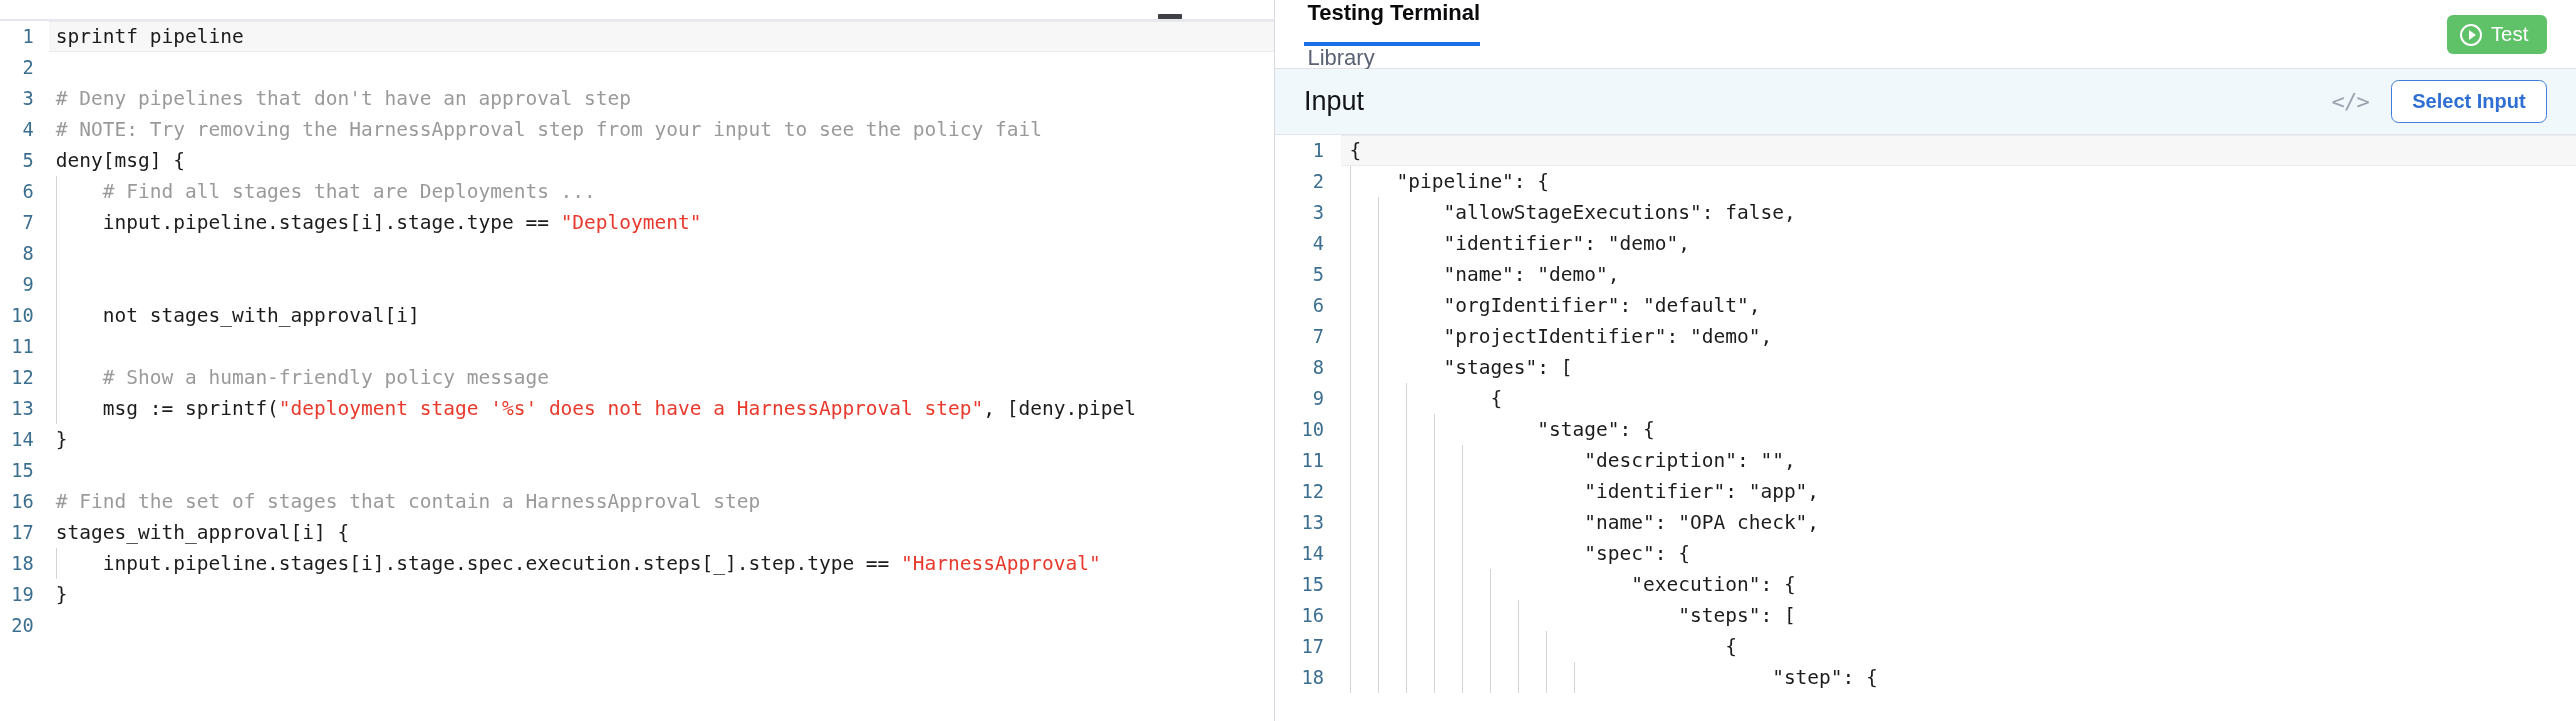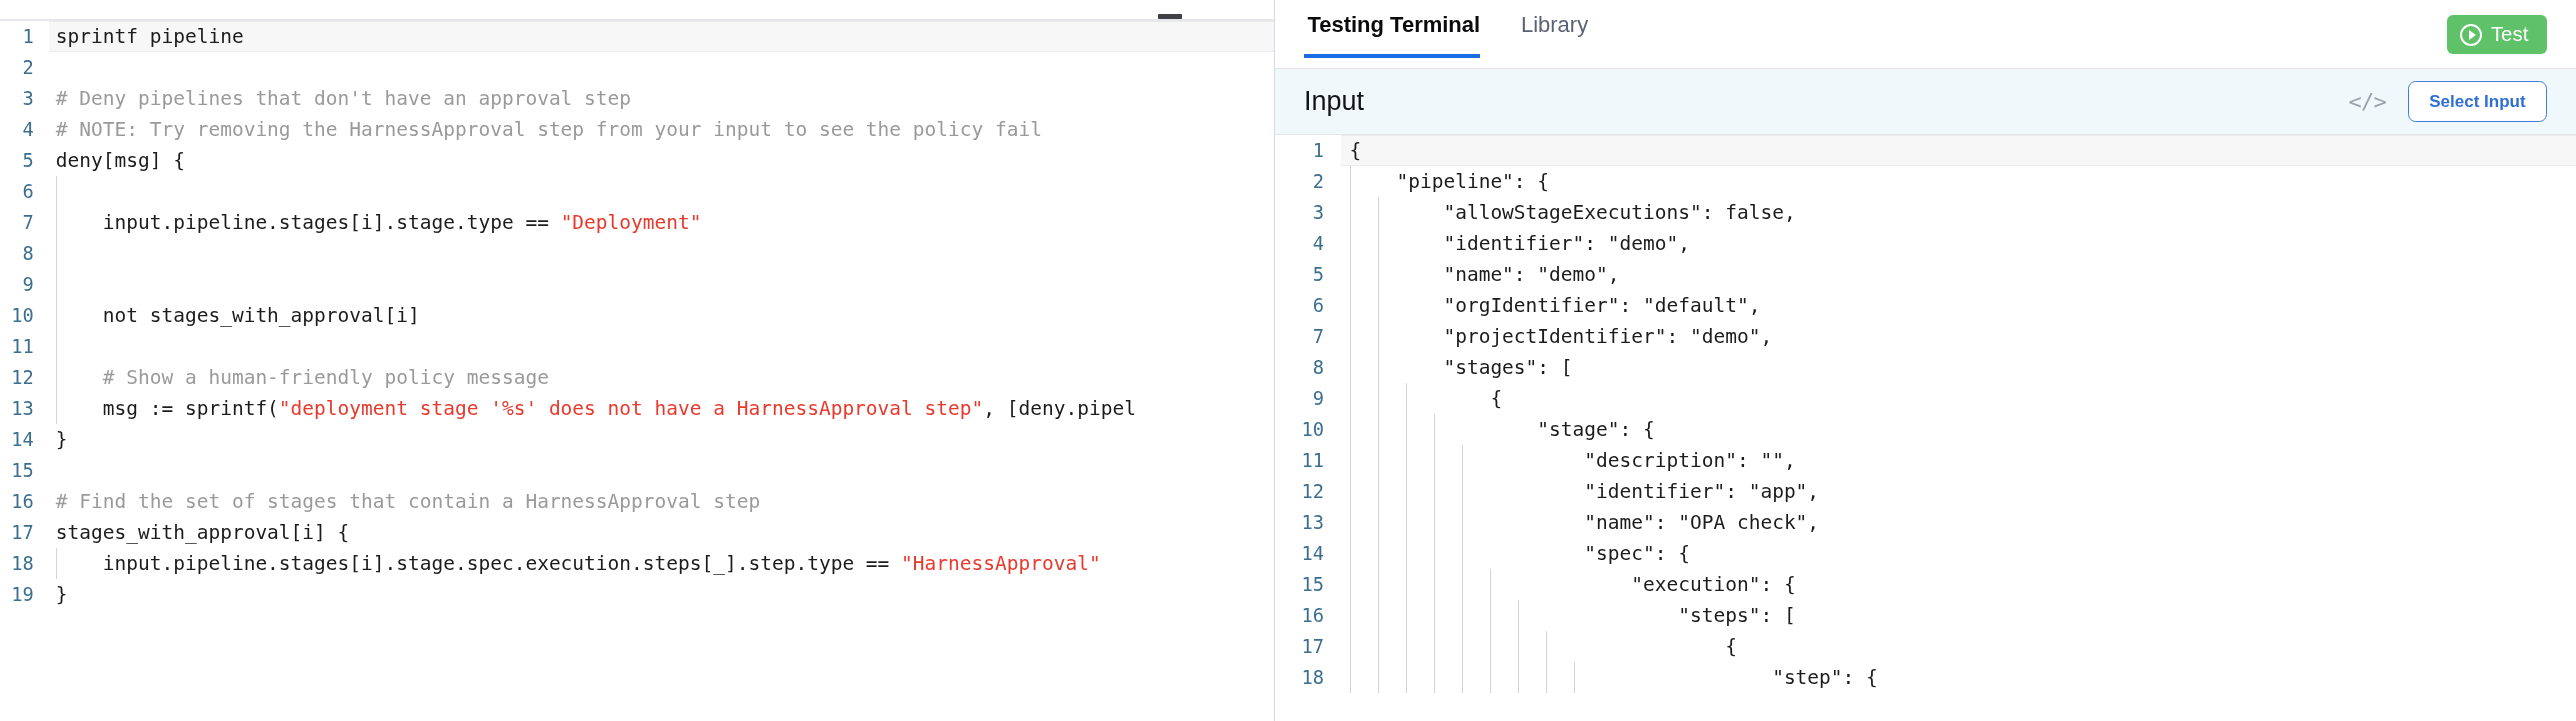--- a/index.html
+++ b/index.html
@@ -88,21 +88,21 @@
   }
   .rp-header{
     position:relative;
     height:69px;min-height:69px;
     border-bottom:1.7px solid #e0e0e6;
     display:flex;align-items:flex-end;
     padding:0 29px;
     box-sizing:border-box;
     background:#fff;
   }
-  .tabs{display:flex;align-items:center;gap:0;height:100%;}
+  .tabs{display:flex;align-items:flex-start;gap:0;height:100%;flex-direction:column;}
   .tab{
     position:relative;
     font-size:22px;
     color:#5b6273;
     padding:0 18.7px 18.7px 3.4px;
     margin-right:18.7px;
     cursor:pointer;
     white-space:nowrap;
   }
   .tab.active{
@@ -168,21 +168,21 @@
     font-size:22px;
     color:#9aa3ad;
     cursor:pointer;
     letter-spacing:-0.8px;
   }
   .select-input-btn{
     background:#ffffff;
     border:1.7px solid #3f7ddc;
     color:#2f6fd4;
     border-radius:7.6px;
-    font-size:17px;
+    font-size:20px;
     font-weight:bold;
     padding:9.3px 20.4px;
     font-family:"Liberation Sans",sans-serif;
     cursor:pointer;
     white-space:nowrap;
   }
 
   .json-area{
     position:relative;
     flex:1;
@@ -233,34 +233,35 @@
   <div class="left-pane">
     <div class="editor-topbar">
       <div class="minimize-icon"></div>
     </div>
     <div class="code-area" id="code-area">
         <div class="code-row active"><div class="gutter">1</div><div class="code-text"><span class="kw">sprintf pipeline</span></div></div>
         <div class="code-row"><div class="gutter">2</div><div class="code-text"><span class="kw"></span></div></div>
         <div class="code-row"><div class="gutter">3</div><div class="code-text"><span class="cm"># Deny pipelines that don't have an approval step</span></div></div>
         <div class="code-row"><div class="gutter">4</div><div class="code-text"><span class="cm"># NOTE: Try removing the HarnessApproval step from your input to see the policy fail</span></div></div>
         <div class="code-row"><div class="gutter">5</div><div class="code-text"><span class="kw">deny[msg] {</span></div></div>
-        <div class="code-row"><div class="gutter">6</div><div class="code-text"><span class="indent-guide" style="left: 6.8px;"></span></div></div>
+        <div class="code-row"><div class="gutter">6</div><div class="code-text"><span class="indent-guide" style="left: 6.8px;"></span><span class="cm">    # Find all stages that are Deployments ...</span></div></div>
         <div class="code-row"><div class="gutter">7</div><div class="code-text"><span class="indent-guide" style="left: 6.8px;"></span><span class="kw">    input.pipeline.stages[i].stage.type == </span><span class="str">"Deployment"</span></div></div>
         <div class="code-row"><div class="gutter">8</div><div class="code-text"><span class="indent-guide" style="left: 6.8px;"></span><span class="kw"></span></div></div>
         <div class="code-row"><div class="gutter">9</div><div class="code-text"><span class="indent-guide" style="left: 6.8px;"></span></div></div>
         <div class="code-row"><div class="gutter">10</div><div class="code-text"><span class="indent-guide" style="left: 6.8px;"></span><span class="kw">    not stages_with_approval[i]</span></div></div>
         <div class="code-row"><div class="gutter">11</div><div class="code-text"><span class="indent-guide" style="left: 6.8px;"></span><span class="kw"></span></div></div>
         <div class="code-row"><div class="gutter">12</div><div class="code-text"><span class="indent-guide" style="left: 6.8px;"></span><span class="cm">    # Show a human-friendly policy message</span></div></div>
         <div class="code-row"><div class="gutter">13</div><div class="code-text"><span class="indent-guide" style="left: 6.8px;"></span><span class="kw">    msg := sprintf(</span><span class="str">"deployment stage '%s' does not have a HarnessApproval step"</span><span class="kw">, [deny.pipel</span></div></div>
         <div class="code-row"><div class="gutter">14</div><div class="code-text"><span class="kw">}</span></div></div>
         <div class="code-row"><div class="gutter">15</div><div class="code-text"><span class="kw"></span></div></div>
         <div class="code-row"><div class="gutter">16</div><div class="code-text"><span class="cm"># Find the set of stages that contain a HarnessApproval step</span></div></div>
         <div class="code-row"><div class="gutter">17</div><div class="code-text"><span class="kw">stages_with_approval[i] {</span></div></div>
         <div class="code-row"><div class="gutter">18</div><div class="code-text"><span class="indent-guide" style="left: 6.8px;"></span><span class="kw">    input.pipeline.stages[i].stage.spec.execution.steps[_].step.type == </span><span class="str">"HarnessApproval"</span></div></div>
         <div class="code-row"><div class="gutter">19</div><div class="code-text"><span class="kw">}</span></div></div>
+        <div class="code-row"><div class="gutter">20</div><div class="code-text"><span class="kw"></span></div></div>
       </div>
   </div>
 
   <div class="right-pane">
 
     <div class="rp-header">
       <div class="tabs" id="tabs">
           <div class="tab active"><span>Testing Terminal</span></div>
           <div class="tab"><span>Library</span></div>
         </div>

